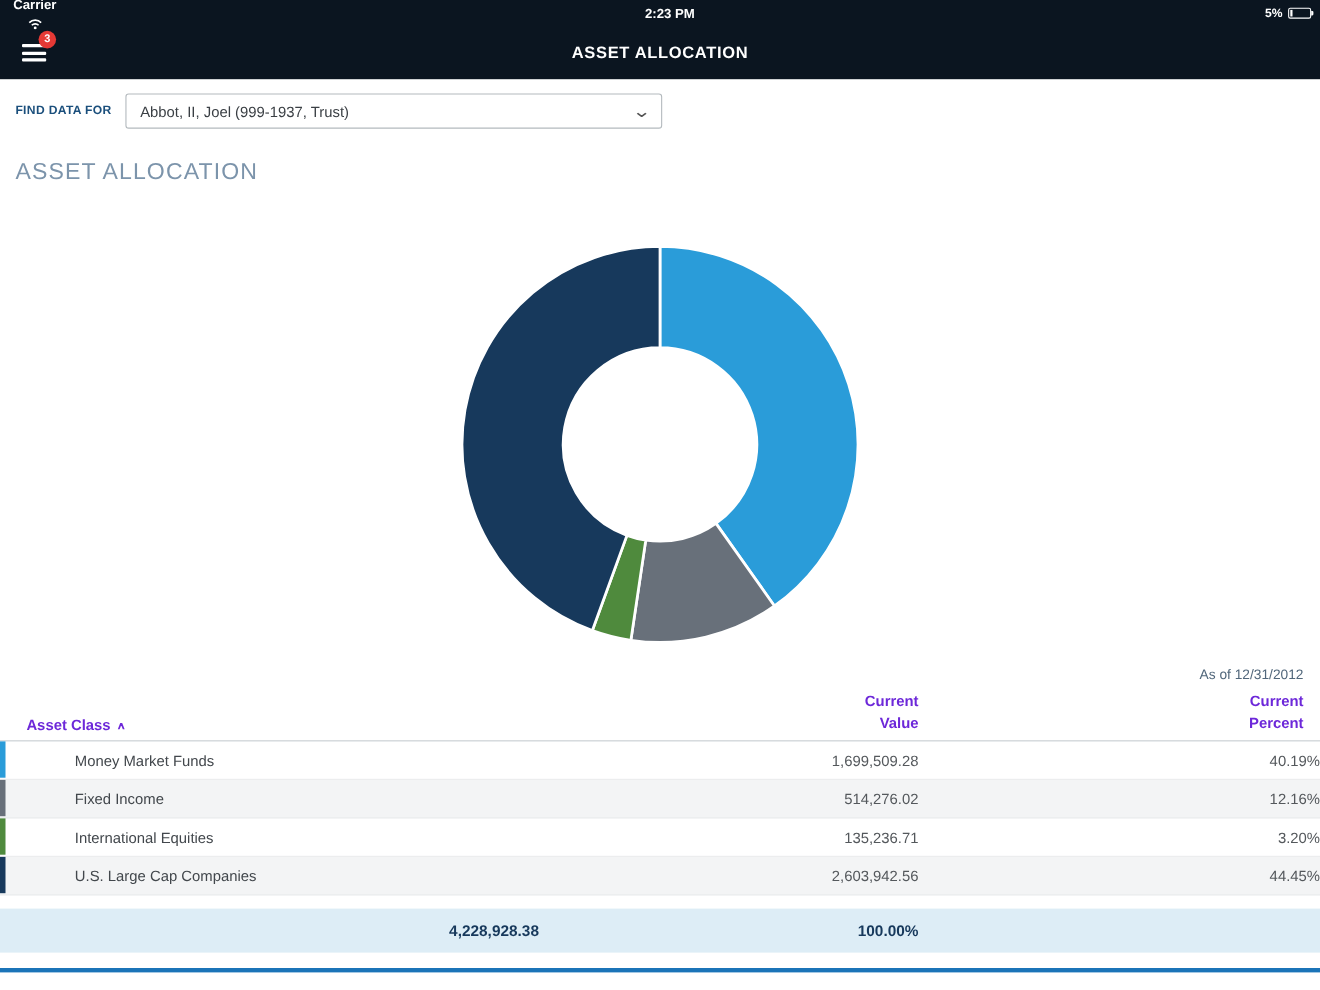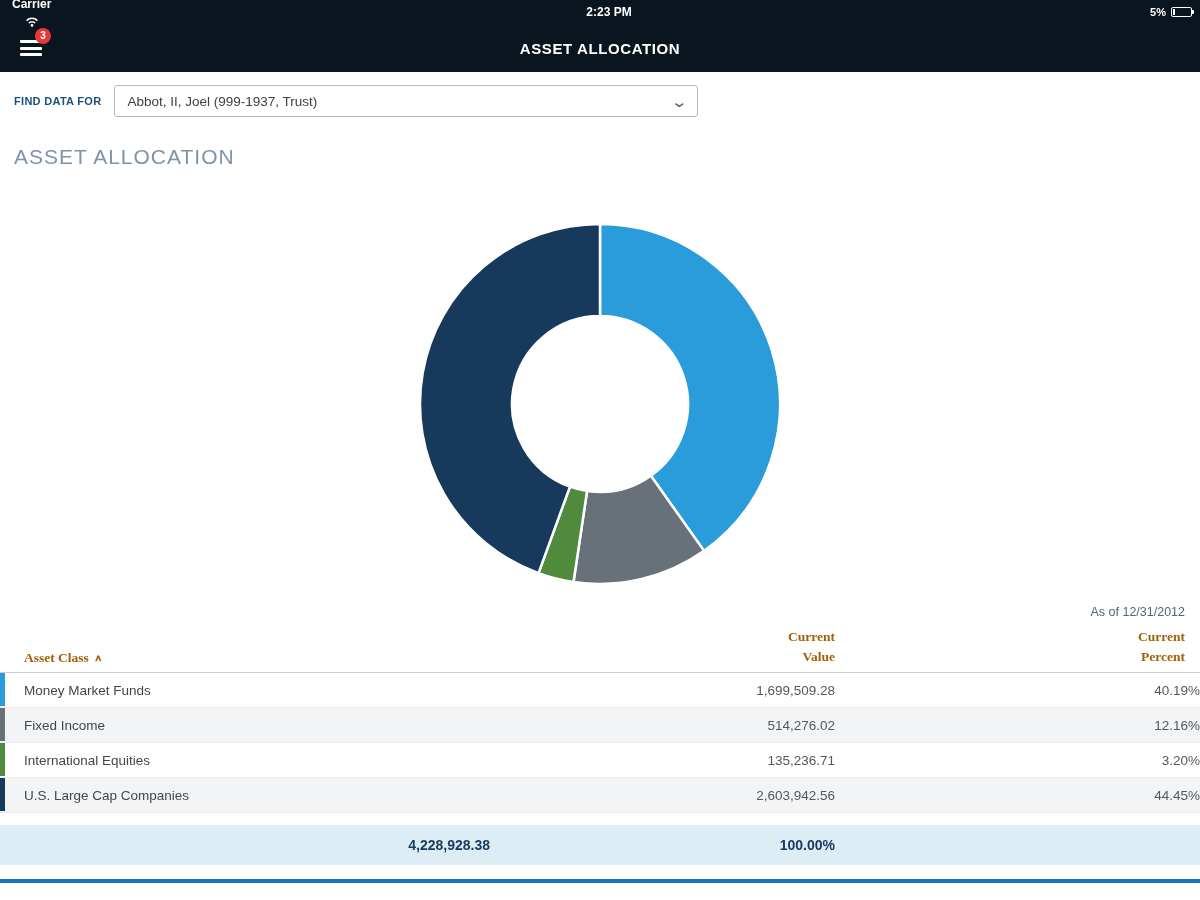--- a/index.html
+++ b/index.html
@@ -29,45 +29,45 @@
   .menu-badge {
     position: absolute; top: -9px; right: -9px; min-width: 16px; height: 16px;
     background: #E53935; color: #fff; border-radius: 50%;
     font-size: 10px; font-weight: bold; display: flex; align-items: center; justify-content: center;
   }
 
   
   .find-row { display: flex; align-items: center; gap: 13px; padding: 13px 0 8px 14px; }
   .find-label { color: #1B4F7C; font-weight: bold; font-size: 11px; letter-spacing: 0.3px; }
   .select-box {
-    width: 584px; height: 32px; border: 1px solid #B4BABE; border-radius: 3px; background: #fff;
+    width: 488px; height: 32px; border: 1px solid #B4BABE; border-radius: 3px; background: #fff;
     display: flex; align-items: center; justify-content: space-between;
     padding: 0 12px; font-size: 13.5px; color: #3A3F44; cursor: pointer;
   }
   .select-chevron { color: #555; font-size: 15px; line-height: 1; transform: scaleX(1.4); }
 
   
   .section-title { margin: 20px 0 0 14px; font-size: 21px; color: #7C94AB; letter-spacing: 1px; }
 
   .donut-wrap { width: 370px; margin: 50px auto 0; }
   .as-of { text-align: right; padding-right: 15px; margin-top: 12px; font-size: 12.5px; color: #51677B; }
 
   
   .grid3 { display: grid; grid-template-columns: 490px 345px 365px; }
   .thead { align-items: end; margin-top: 8px; padding-bottom: 6px; border-bottom: 1px solid #C6CCD1; }
-  .th { color: #a16207; font-weight: bold; font-size: 13.5px; font-family: Liberation Serif, serif; }
+  .th { color: #6d28d9; font-weight: bold; font-size: 13.5px; }
   .th-asset { padding-left: 24px; display: flex; align-items: center; gap: 6px; }
   .sort-caret { font-size: 9px; transform: scaleX(1.3); }
   .th-right { text-align: right; line-height: 1.45; }
   .th-percent { padding-right: 15px; }
 
   .trow { height: 35px; align-items: center; position: relative; font-size: 13.5px; color: #42474C; border-bottom: 1px solid #E9EBED; }
   .trow.alt { background: #F3F4F5; }
   .row-chip { position: absolute; left: 0; top: 0; bottom: 1px; width: 5px; }
-  .cell-label { padding-left: 24px; }
+  .cell-label { padding-left: 24px; margin-left: 44px; }
   .cell-value { text-align: right; color: #54585C; }
   .cell-percent { text-align: right; padding-right: 0; color: #54585C; }
 
   .total-row { margin-top: 12px; height: 40px; align-items: center; background: #DDEDF6; font-weight: bold; font-size: 14px; color: #17395C; }
   .total-row .cell-value, .total-row .cell-percent { color: #17395C; }
 
   .footer-bar { margin-top: 14px; height: 4px; background: #1B74B8; }
 </style>
 </head>
 <body>

